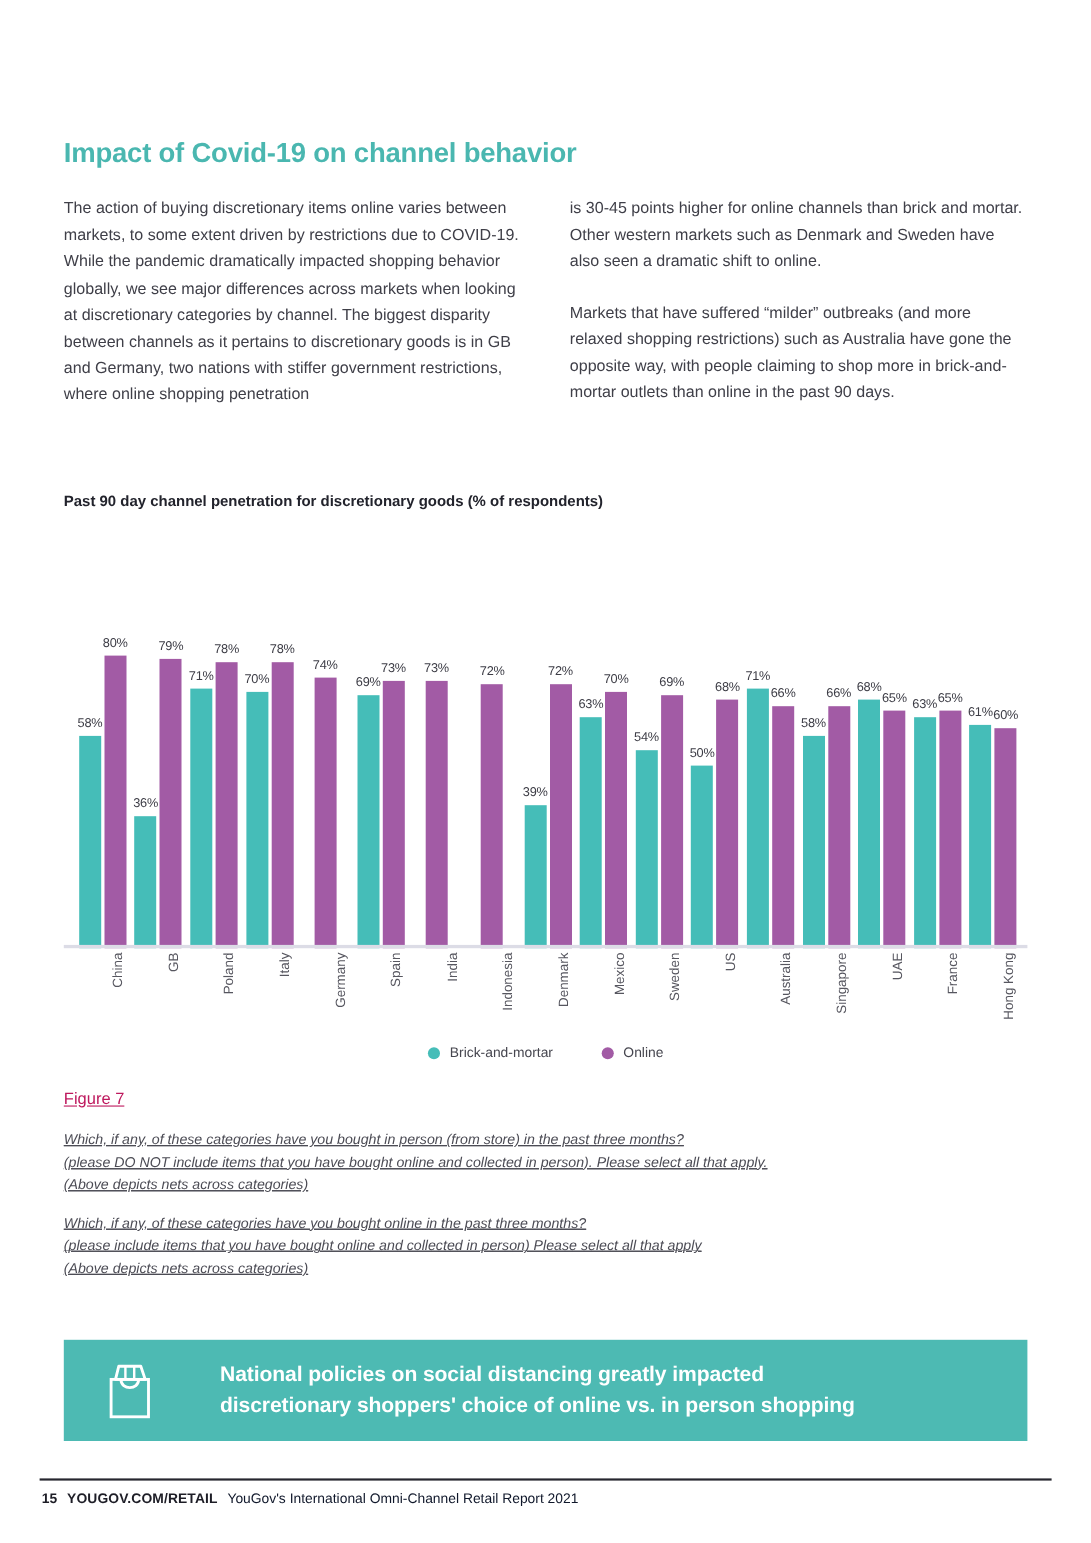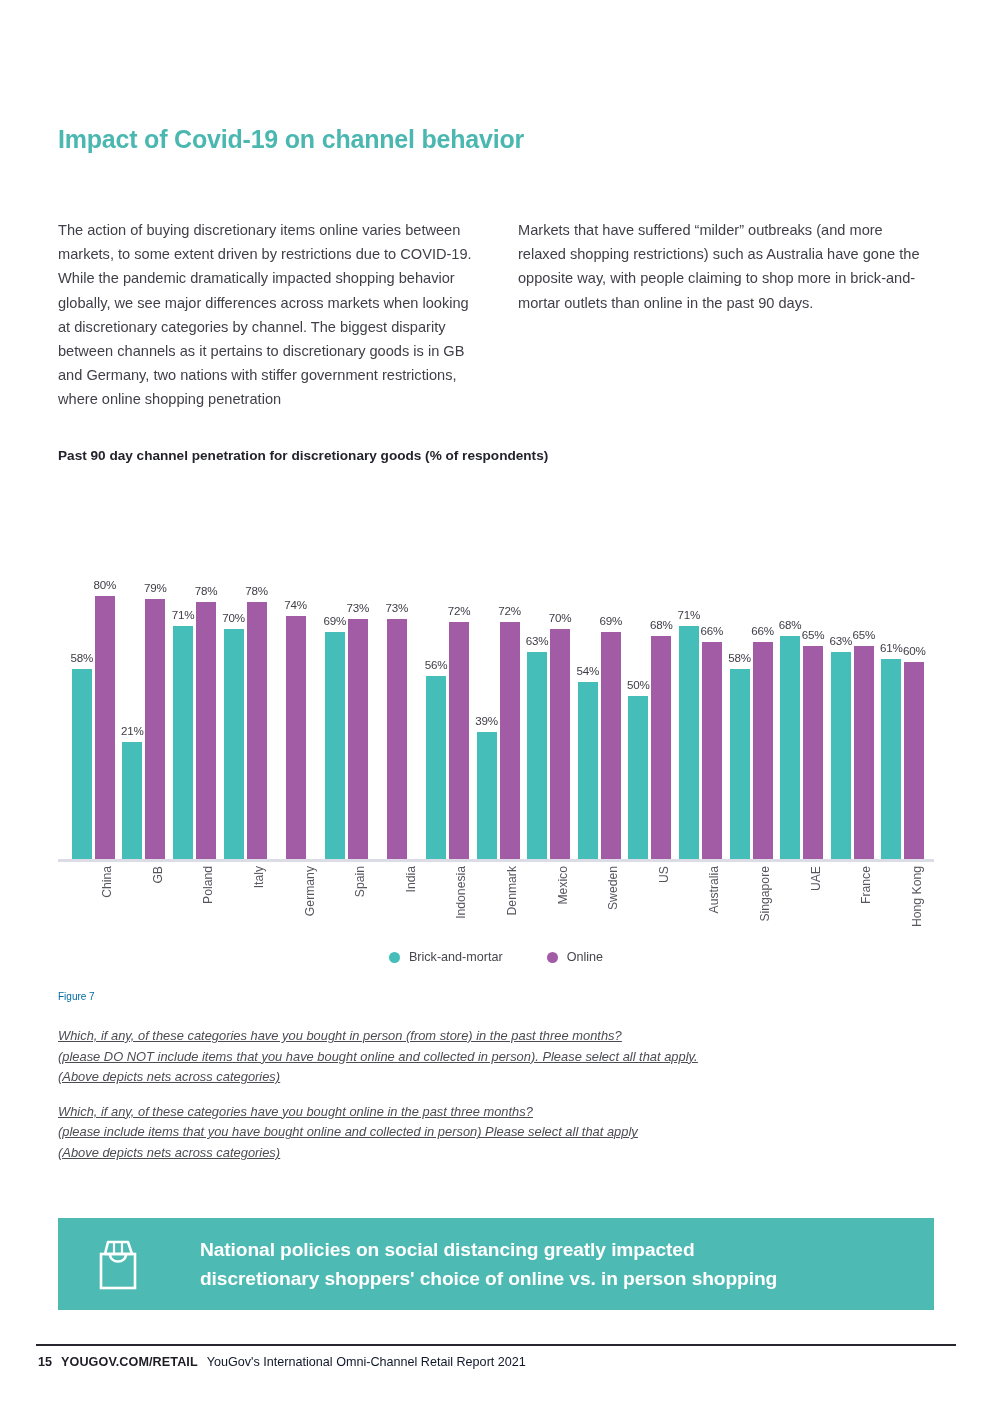--- a/index.html
+++ b/index.html
@@ -37,21 +37,20 @@
   .intro {
     position: absolute;
     left: 58px;
     top: 178px;
     width: 876px;
     display: flex;
     gap: 44px;
   }
   .intro-col {
     width: 416px;
-    margin-top: 40px;
   }
   .intro-col p {
     margin: 0 0 22px 0;
     font-size: 14.6px;
     line-height: 24.2px;
     color: #3f3f48;
   }
   .intro-col p:last-child { margin-bottom: 0; }
 
   
@@ -170,22 +169,23 @@
     display: inline-block;
   }
   .legend-dot.bm { background: #45bdb8; }
   .legend-dot.on { background: #a25ba5; }
 
   
   .figure-label {
     position: absolute;
     left: 58px;
     top: 991px;
-    font-size: 10px;
-    color: #0369a1;
+    font-size: 15px;
+    color: #be185d;
+    text-decoration: underline;
   }
   .notes {
     position: absolute;
     left: 58px;
     top: 1026px;
     width: 880px;
     font-style: italic;
     font-size: 12.9px;
     line-height: 20.6px;
     color: #4b4b54;
@@ -260,41 +260,42 @@
 
 <div class="page">
 
   <h1 class="page-title">Impact of Covid-19 on channel behavior</h1>
 
   <div class="intro">
     <div class="intro-col">
       <p>The action of buying discretionary items online varies between markets, to some extent driven by restrictions due to COVID-19. While the pandemic dramatically impacted shopping behavior globally, we see major differences across markets when looking at discretionary categories by channel. The biggest disparity between channels as it pertains to discretionary goods is in GB and Germany, two nations with stiffer government restrictions, where online shopping penetration</p>
     </div>
     <div class="intro-col">
+      <p>is 30-45 points higher for online channels than brick and mortar. Other western markets such as Denmark and Sweden have also seen a dramatic shift to online.</p>
       <p>Markets that have suffered “milder” outbreaks (and more relaxed shopping restrictions) such as Australia have gone the opposite way, with people claiming to shop more in brick-and-mortar outlets than online in the past 90 days.</p>
     </div>
   </div>
 
   <div class="chart-title">Past 90 day channel penetration for discretionary goods (% of respondents)</div>
 
   <div class="chart-area">
     <div class="plot" id="plot">
         <div class="group">
           <div class="bar-wrap">
             <span class="bar-label" style="bottom: 198.14px;">58%</span>
             <div class="bar bm" title="China Brick-and-mortar 58%" style="height: 193.14px;"></div>
           </div>
           <div class="bar-wrap">
             <span class="bar-label" style="bottom: 271.4px;">80%</span>
             <div class="bar on" title="China Online 80%" style="height: 266.4px;"></div>
           </div>
         </div>
         <div class="group">
           <div class="bar-wrap">
-            <span class="bar-label" style="bottom: 124.88px;">21%</span>
+            <span class="bar-label" style="bottom: 124.88px;">36%</span>
             <div class="bar bm" title="GB Brick-and-mortar 36%" style="height: 119.88px;"></div>
           </div>
           <div class="bar-wrap">
             <span class="bar-label" style="bottom: 268.07px;">79%</span>
             <div class="bar on" title="GB Online 79%" style="height: 263.07px;"></div>
           </div>
         </div>
         <div class="group">
           <div class="bar-wrap">
             <span class="bar-label" style="bottom: 241.43px;">71%</span>
@@ -331,24 +332,20 @@
             <div class="bar on" title="Spain Online 73%" style="height: 243.09px;"></div>
           </div>
         </div>
         <div class="group">
           <div class="bar-wrap">
             <span class="bar-label" style="bottom: 248.09px;">73%</span>
             <div class="bar on" title="India Online 73%" style="height: 243.09px;"></div>
           </div>
         </div>
         <div class="group">
-          <div class="bar-wrap">
-            <span class="bar-label" style="bottom: 191.48px;">56%</span>
-            <div class="bar bm" title="Indonesia Brick-and-mortar 56%" style="height: 186.48px;"></div>
-          </div>
           <div class="bar-wrap">
             <span class="bar-label" style="bottom: 244.76px;">72%</span>
             <div class="bar on" title="Indonesia Online 72%" style="height: 239.76px;"></div>
           </div>
         </div>
         <div class="group">
           <div class="bar-wrap">
             <span class="bar-label" style="bottom: 134.87px;">39%</span>
             <div class="bar bm" title="Denmark Brick-and-mortar 39%" style="height: 129.87px;"></div>
           </div>

